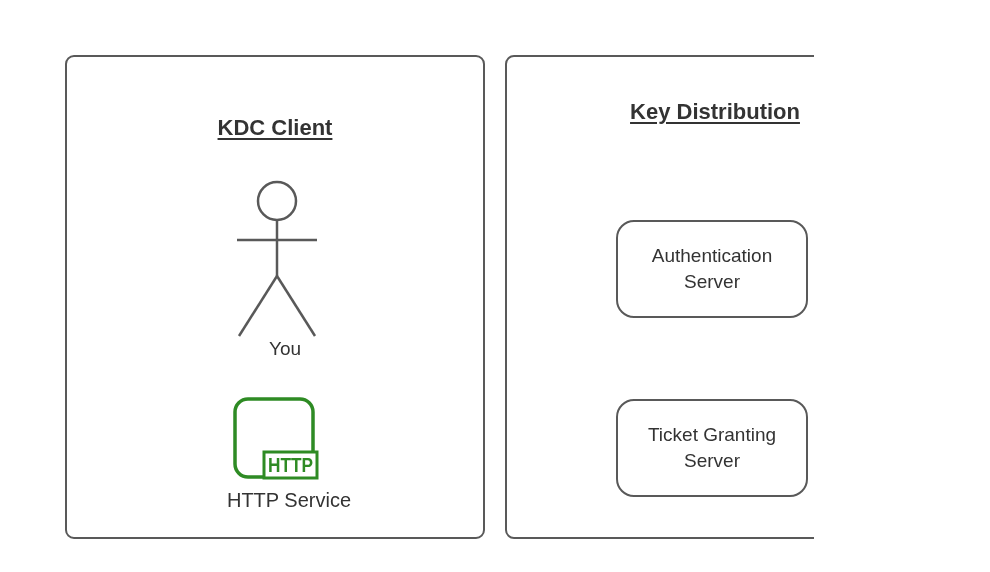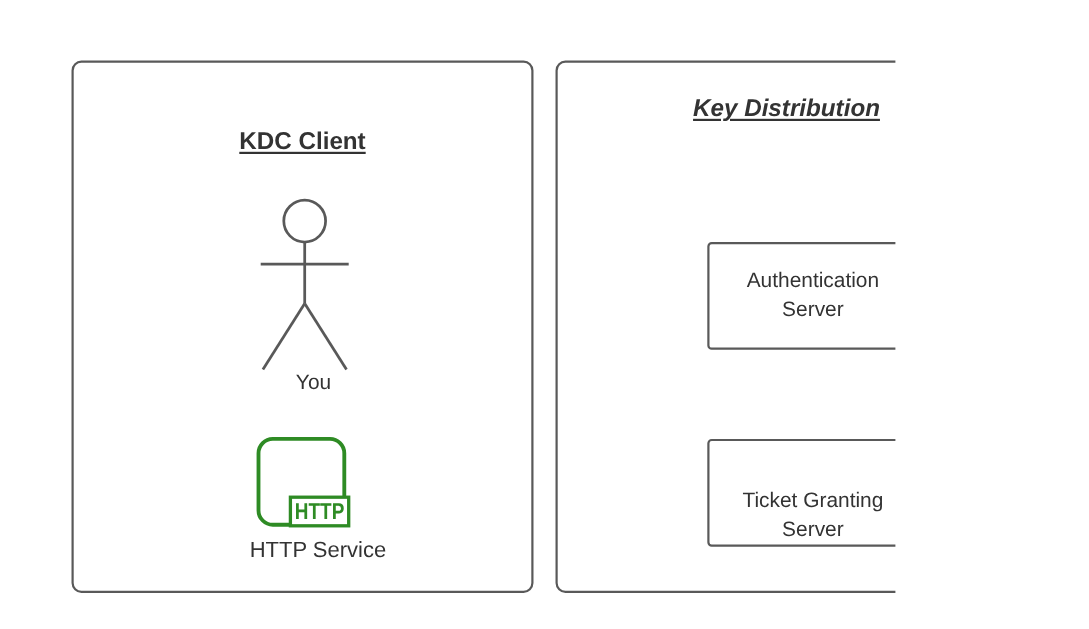--- a/index.html
+++ b/index.html
@@ -42,21 +42,21 @@
     color: var(--text);
     line-height: 27px;
   }
   .panel-title span {
     display: block;
     text-decoration: underline;
     text-decoration-thickness: 2px;
     text-underline-offset: 3px;
   }
   .panel.left  .panel-title { top: 57px; }
-  .panel.right .panel-title { top: 27px; font-style: italic; }
+  .panel.right .panel-title { top: 41px; }
 
   .actor-svg {
     position: absolute;
     left: 168px;
     top: 123px;
     overflow: visible;
   }
   .actor-svg .s {
     stroke: var(--stroke);
     stroke-width: 2.5;
@@ -84,37 +84,37 @@
   .http-svg .gf { stroke: var(--accent-green); fill: var(--background); }
   .http-svg text {
     fill: var(--accent-green);
     font-family: "Liberation Sans", sans-serif;
     font-weight: bold;
     font-size: 21px;
   }
 
   .server-box {
     position: absolute;
-    left: 136px;
+    left: 109px;
     width: 192px;
     height: 98px;
     border: 2px solid var(--stroke);
-    border-radius: 4px;
+    border-radius: 18px;
     background: var(--background);
     display: flex;
     flex-direction: column;
     align-items: center;
     justify-content: center;
     font-size: 19px;
     color: var(--text);
     line-height: 26px;
     text-align: center;
   }
   .server-box.auth { top: 163px; }
-  .server-box.tgs  { top: 342px; justify-content: flex-end; }
+  .server-box.tgs  { top: 342px; }
 </style>
 </head>
 <body>
 
 <div class="canvas">
 
   <section class="panel left">
     <h2 class="panel-title">
       <span>KDC Client</span>
     </h2>

